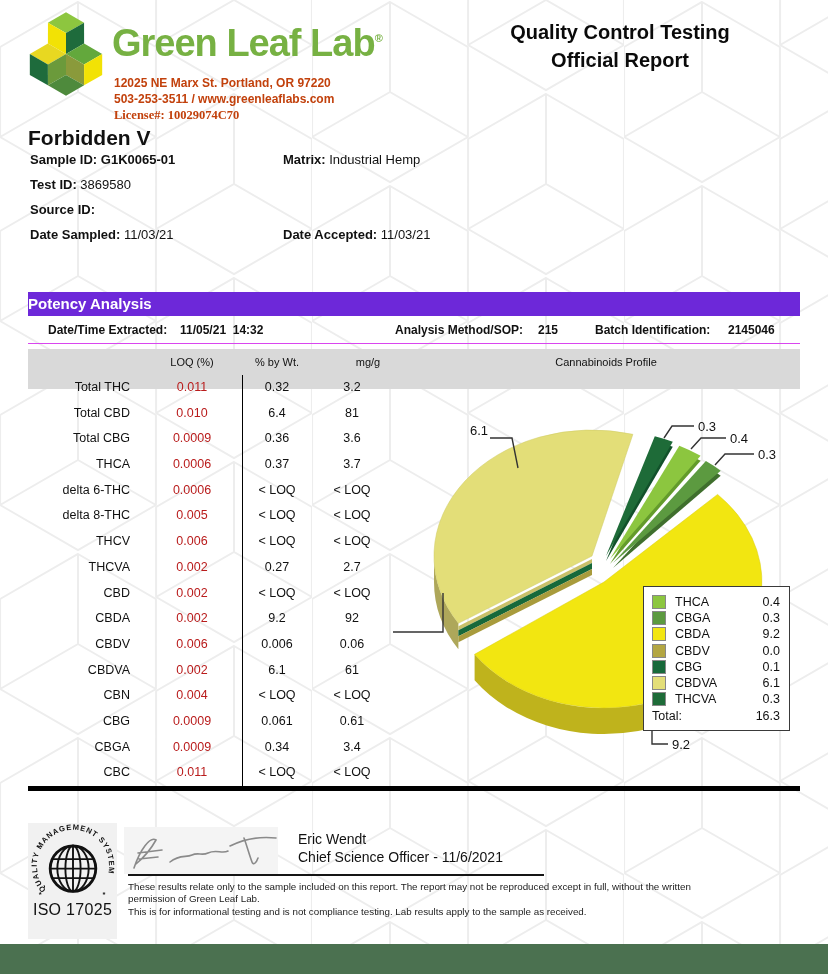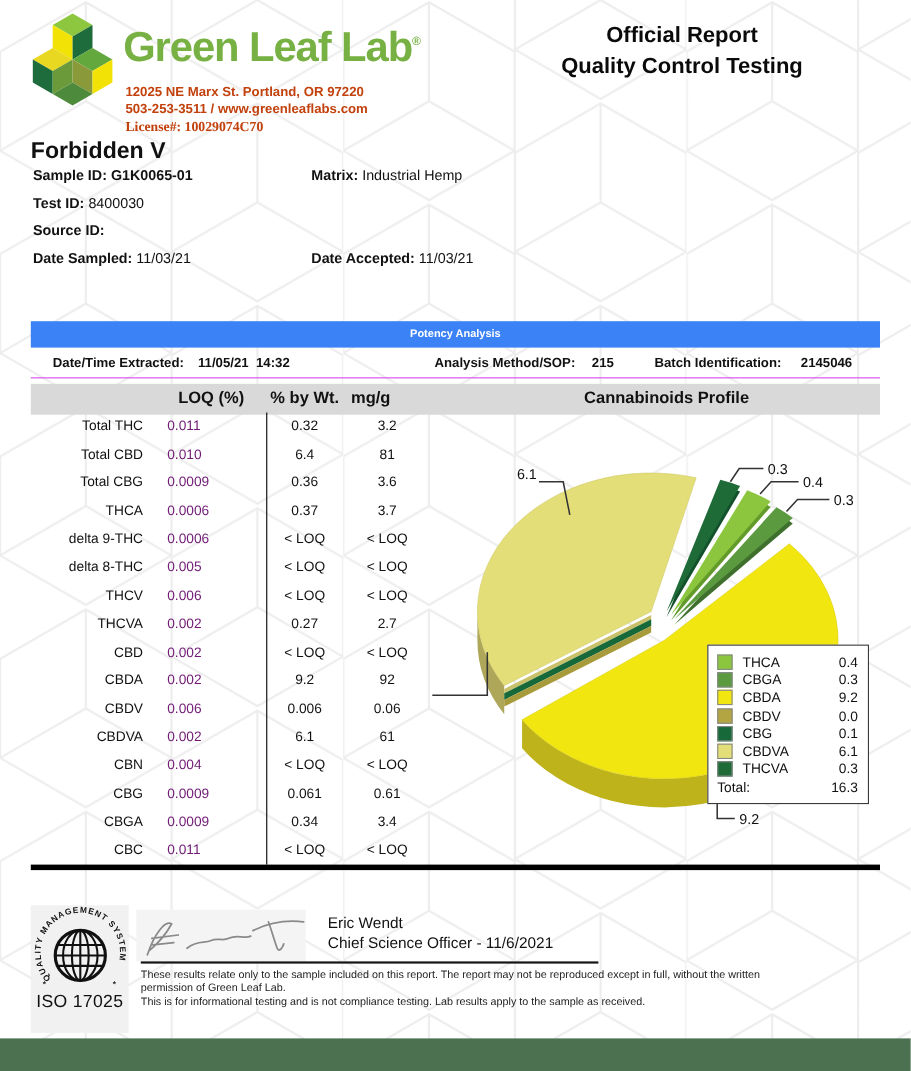--- a/index.html
+++ b/index.html
@@ -20,30 +20,30 @@
   #report-title{left:430px;top:18px;width:380px;text-align:center;font-size:20px;font-weight:bold;line-height:28px;color:#0a0a0a;}
 
   
   #sample-name{left:28px;top:126px;font-size:21px;font-weight:bold;}
   .info-row{left:30px;width:740px;font-size:13px;}
   .info-col2{position:absolute;left:205px;margin-left:48px;}
   .lab{font-weight:bold;}
 
   
   #potency{left:28px;top:292px;width:772px;height:499px;}
-  #p-titlebar{left:0;top:0;width:772px;height:24px;background:#3b82f6;color:#fff;
-              font-size:10px;font-weight:bold;text-align:center;line-height:24px;}
+  #p-titlebar{left:0;top:0;width:772px;height:24px;background:#6d28d9;color:#fff;
+              font-size:15px;font-weight:bold;text-align:left;line-height:24px;}
   #p-inforow{left:0;top:24px;width:772px;height:27px;border-bottom:1px solid #d946ef;font-size:12px;font-weight:bold;}
   #p-inforow span{position:absolute;top:7px;}
-  #p-grayhdr{left:0;top:57px;width:772px;height:28px;background:#d9d9d9;font-size:15px;font-weight:bold;line-height:26px;}
+  #p-grayhdr{left:0;top:57px;width:772px;height:40px;background:#d9d9d9;font-size:11px;font-weight:normal;line-height:26px;}
   #p-grayhdr span{position:absolute;text-align:center;}
   #tbody{left:0;top:83px;width:420px;}
   .t-row{position:relative;height:25.7px;line-height:25.7px;font-size:12.5px;}
   .c-name{position:absolute;left:0;width:102px;text-align:right;}
-  .c-loq{position:absolute;left:124px;width:80px;text-align:left;color:#701a75;}
+  .c-loq{position:absolute;left:124px;width:80px;text-align:center;color:#b91c1c;}
   .c-wt{position:absolute;left:209px;width:80px;text-align:center;}
   .c-mg{position:absolute;left:284px;width:80px;text-align:center;}
   #divider{left:214px;top:83px;width:1px;height:411px;background:#000;}
   #p-bottom{left:0;top:494px;width:772px;height:5px;background:#000;}
 
   
   #chart-svg{left:390px;top:376px;z-index:2;}
   .callout{position:absolute;z-index:3;font-size:13px;color:#111;}
   #legend{left:643px;top:586px;width:147px;background:#fff;border:1.5px solid #3a3a3a;
           z-index:4;padding:7px 9px 6px 8px;box-sizing:border-box;font-size:12.5px;}
@@ -100,37 +100,37 @@
 
 <div id="wordmark" class="abs layer"><span>Green Leaf Lab</span><sup>®</sup></div>
 
 <div id="addr" class="abs layer">
   <div>12025 NE Marx St. Portland, OR 97220</div>
   <div>503-253-3511 / www.greenleaflabs.com</div>
   <div id="license">License#: 10029074C70</div>
 </div>
 
 <div id="report-title" class="abs layer">
+  <div>Quality Control Testing</div>
   <div>Official Report</div>
-  <div>Quality Control Testing</div>
 </div>
 
 <div id="sample-name" class="abs layer">Forbidden V</div>
 
 <div class="abs layer info-row" style="top:152px">
   <span class="lab">Sample ID:</span>
   <span class="lab">G1K0065-01</span>
   <span class="info-col2">
     <span class="lab">Matrix:</span>
     <span>Industrial Hemp</span>
   </span>
 </div>
 <div class="abs layer info-row" style="top:177px">
   <span class="lab">Test ID:</span>
-  <span>8400030</span>
+  <span>3869580</span>
 </div>
 <div class="abs layer info-row" style="top:202px">
   <span class="lab">Source ID:</span>
   <span></span>
 </div>
 <div class="abs layer info-row" style="top:227px">
   <span class="lab">Date Sampled:</span>
   <span>11/03/21</span>
   <span class="info-col2">
     <span class="lab">Date Accepted:</span>
@@ -146,21 +146,21 @@
     <span style="left:152px" class="pre">11/05/21  14:32</span>
     <span style="left:367px">Analysis Method/SOP:</span>
     <span style="left:510px">215</span>
     <span style="left:567px">Batch Identification:</span>
     <span style="left:700px">2145046</span>
   </div>
 
   <div id="p-grayhdr" class="abs">
     <span style="left:124px;width:80px">LOQ (%)</span>
     <span style="left:209px;width:80px">% by Wt.</span>
-    <span style="left:269px;width:80px">mg/g</span>
+    <span style="left:300px;width:80px">mg/g</span>
     <span style="left:428px;width:300px">Cannabinoids Profile</span>
   </div>
 
   <div id="tbody" class="abs">
       <div class="t-row">
       <span class="c-name">Total THC</span>
       <span class="c-loq">0.011</span>
       <span class="c-wt">0.32</span>
       <span class="c-mg">3.2</span>
     </div>
@@ -176,21 +176,21 @@
       <span class="c-wt">0.36</span>
       <span class="c-mg">3.6</span>
     </div>
       <div class="t-row">
       <span class="c-name">THCA</span>
       <span class="c-loq">0.0006</span>
       <span class="c-wt">0.37</span>
       <span class="c-mg">3.7</span>
     </div>
       <div class="t-row">
-      <span class="c-name">delta 9-THC</span>
+      <span class="c-name">delta 6-THC</span>
       <span class="c-loq">0.0006</span>
       <span class="c-wt">&lt; LOQ</span>
       <span class="c-mg">&lt; LOQ</span>
     </div>
       <div class="t-row">
       <span class="c-name">delta 8-THC</span>
       <span class="c-loq">0.005</span>
       <span class="c-wt">&lt; LOQ</span>
       <span class="c-mg">&lt; LOQ</span>
     </div>

